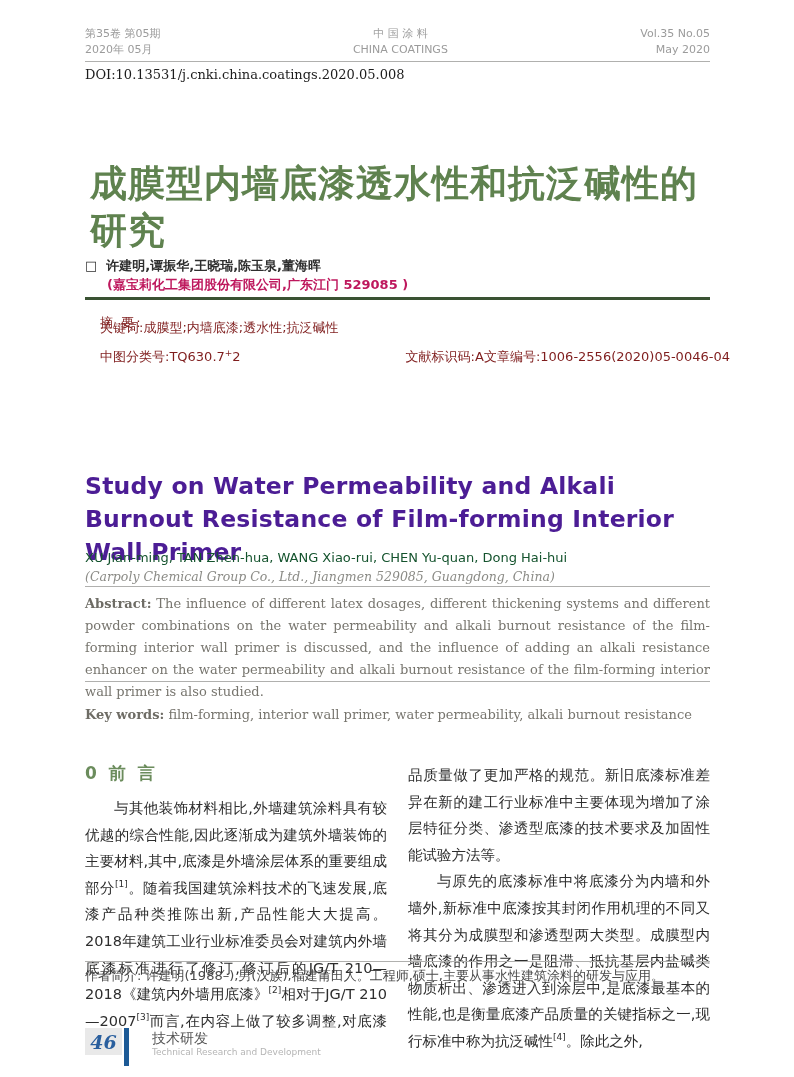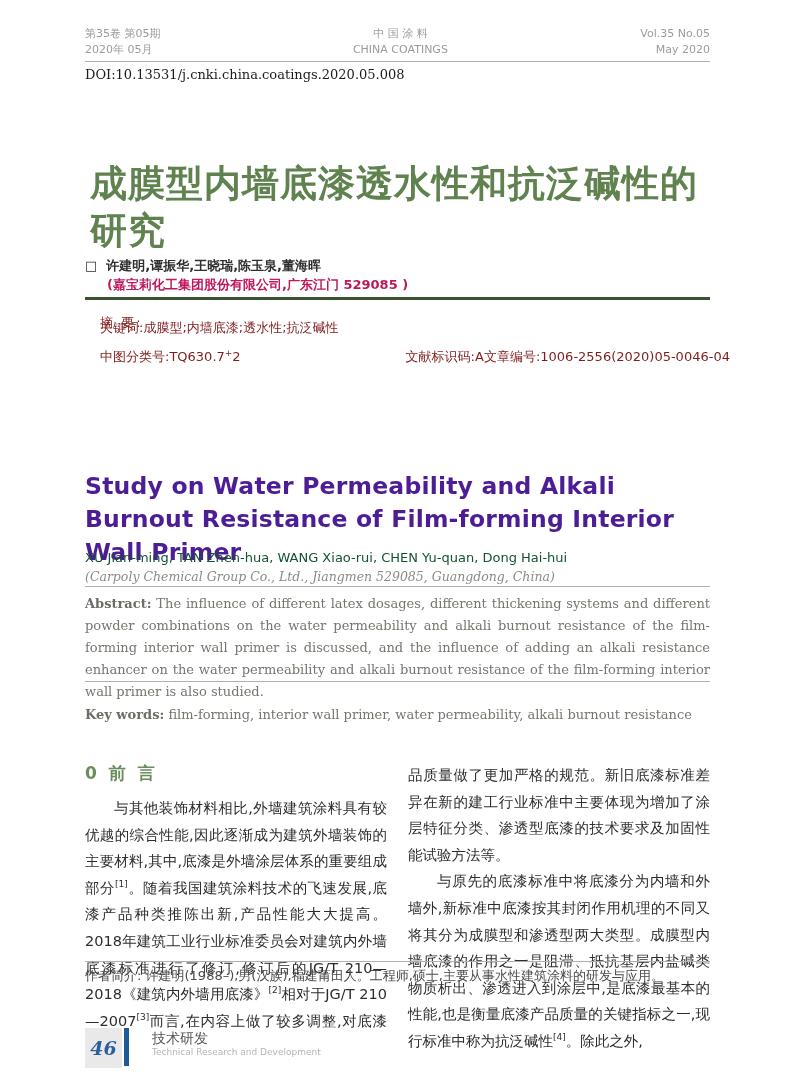--- a/index.html
+++ b/index.html
@@ -60,21 +60,21 @@
   .col p{margin:0;font-size:14.5px;line-height:26.6px;text-align:justify;color:#2d2d2d;}
   .col p.indent{text-indent:2em;}
   .col p sup{font-size:9px;}
 
   
   .rule-foot{top:961px;}
   .footnotes{top:966px;font-size:13px;line-height:20px;color:#4a4a4a;}
 
   
   .pfooter{top:1028px;display:flex;align-items:flex-start;}
-  .pnum-box{width:37px;height:40px;background:#e9e9e9;display:flex;align-items:center;justify-content:center;
+  .pnum-box{width:37px;height:27px;background:#e9e9e9;display:flex;align-items:center;justify-content:center;
     font-family:"DejaVu Serif",serif;font-style:italic;font-weight:700;font-size:19px;color:#2a5f9e;}
   .pnum-bar{width:5px;height:38px;background:#1d5a96;margin-left:2px;}
   .pfooter-labels{margin-left:23px;padding-top:2px;}
   .pfooter-cn{font-size:14px;color:#555555;line-height:16px;}
   .pfooter-en{font-size:9px;color:#b5b5b5;line-height:12px;}
 </style>
 </head>
 <body>
 
 <div class="page">

